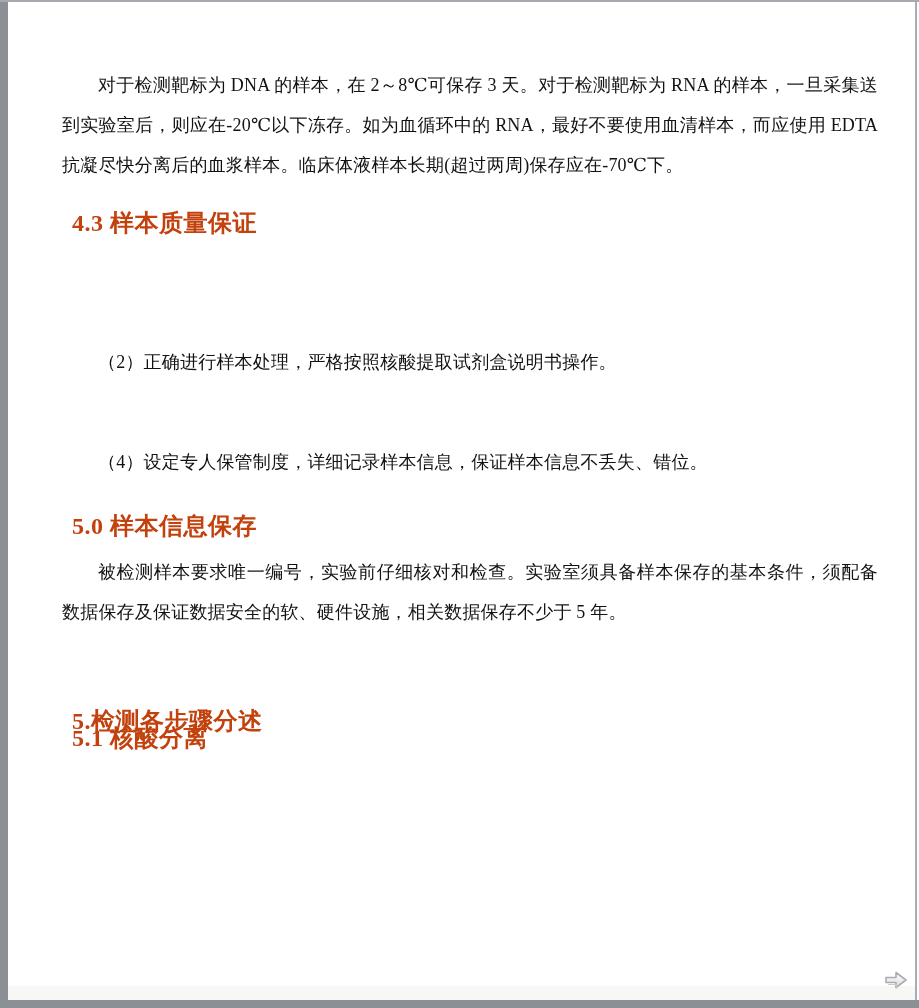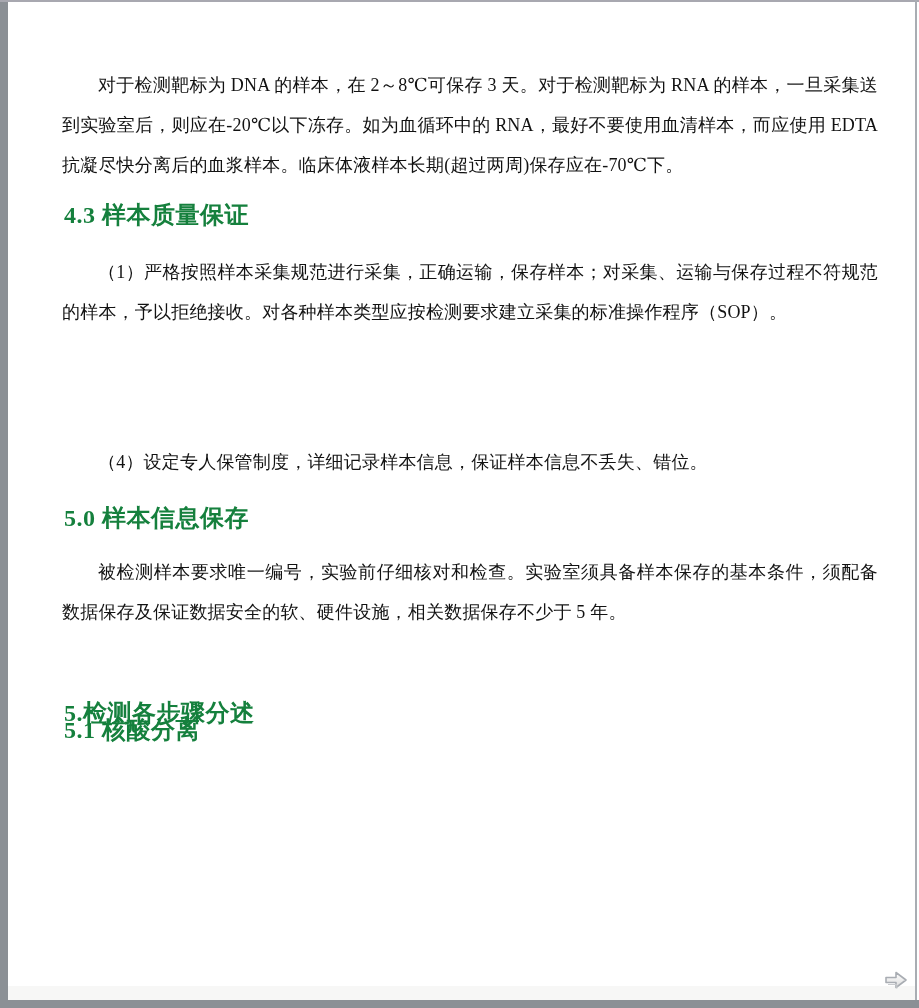--- a/index.html
+++ b/index.html
@@ -19,42 +19,42 @@
   .content{position:absolute;left:0;top:0;width:748px;height:1008px;z-index:2;color:#121212;}
 
   p.body{
     position:absolute;left:62px;width:816px;margin:0;
     font-size:18px;line-height:40px;text-align:justify;
     letter-spacing:0.2px;
   }
   p.indent{text-indent:2em;}
 
   h2.doc-h{
-    position:absolute;left:64px;width:814px;margin:0;
-    font-size:24px;line-height:28px;font-weight:bold;color:#15803d;
+    position:absolute;left:64px;width:814px;margin:8px;
+    font-size:24px;line-height:28px;font-weight:bold;color:#c2410c;
     letter-spacing:0.5px;
   }
 
   .arrow-icon{position:absolute;left:882px;top:966px;z-index:6;cursor:pointer;}
 </style>
 </head>
 <body>
 
 <div>
 
   <div class="page-shade"></div>
 
   <div class="content">
 
     <p class="body indent" style="top:65px">对于检测靶标为 DNA 的样本，在 2～8℃可保存 3 天。对于检测靶标为 RNA 的样本，一旦采集送到实验室后，则应在-20℃以下冻存。如为血循环中的 RNA，最好不要使用血清样本，而应使用 EDTA 抗凝尽快分离后的血浆样本。临床体液样本长期(超过两周)保存应在-70℃下。</p>
 
     <h2 class="doc-h" style="top:201px">4.3 样本质量保证</h2>
 
-    <p class="body indent" style="top:252px">（1）严格按照样本采集规范进行采集，正确运输，保存样本；对采集、运输与保存过程不符规范的样本，予以拒绝接收。对各种样本类型应按检测要求建立采集的标准操作程序（SOP）。</p>
 
+    <p class="body indent" style="top:342px">（2）正确进行样本处理，严格按照核酸提取试剂盒说明书操作。</p>
 
 
     <p class="body indent" style="top:442px">（4）设定专人保管制度，详细记录样本信息，保证样本信息不丢失、错位。</p>
 
     <h2 class="doc-h" style="top:504px">5.0 样本信息保存</h2>
 
     <p class="body indent" style="top:552px">被检测样本要求唯一编号，实验前仔细核对和检查。实验室须具备样本保存的基本条件，须配备数据保存及保证数据安全的软、硬件设施，相关数据保存不少于 5 年。</p>
 
     <h2 class="doc-h" style="top:699px">5.检测各步骤分述</h2>
 

